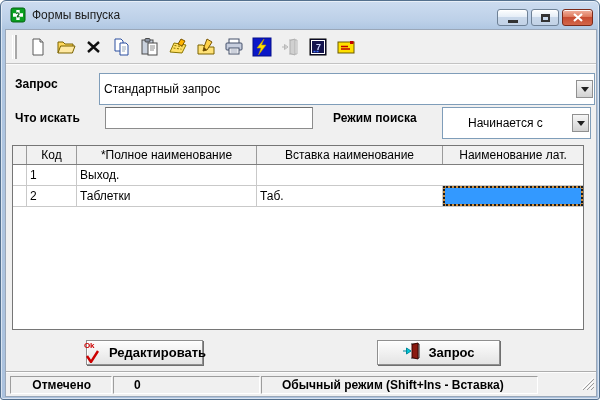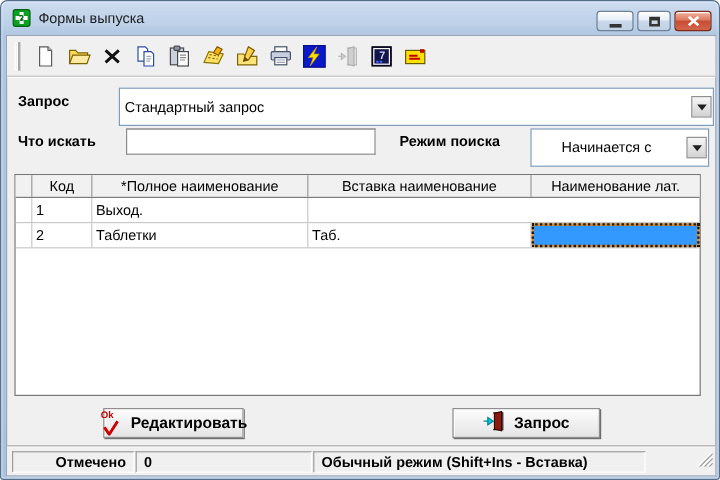--- a/index.html
+++ b/index.html
@@ -80,21 +80,21 @@
   .ok-ico{ position:relative; width:20px; height:20px; flex:0 0 auto; }
   .ok-ico .oktxt{ position:absolute; left:1px; top:-2px; font-size:8px; font-weight:bold; color:#cc0000; }
   .ok-ico svg{ position:absolute; left:2px; bottom:0; }
 
   
   .statusbar{ position:absolute; left:0; top:341px; width:100%; height:25px; background:#f0f0f0;
     border-top:1px solid #adadad; box-shadow:inset 0 1px 0 #fdfdfd; }
   .panel{ position:absolute; top:4px; height:18px; background:#f0f0f0;
     border:1px solid; border-color:#9d9d9d #ffffff #ffffff #9d9d9d;
     font-size:12px; font-weight:bold; color:#000;
-    display:flex; align-items:center; padding:0 6px; white-space:nowrap; overflow:hidden; }
+    display:flex; align-items:center; padding:0 20px; white-space:nowrap; overflow:hidden; }
   .p1{ left:4px; width:102px; justify-content:flex-end; }
   .p2{ left:107px; width:147px; }
   .p3{ left:255px; width:277px; }
   .grip{ position:absolute; right:2px; bottom:2px; }
 </style>
 </head>
 <body>
 
 <div class="window">
 

